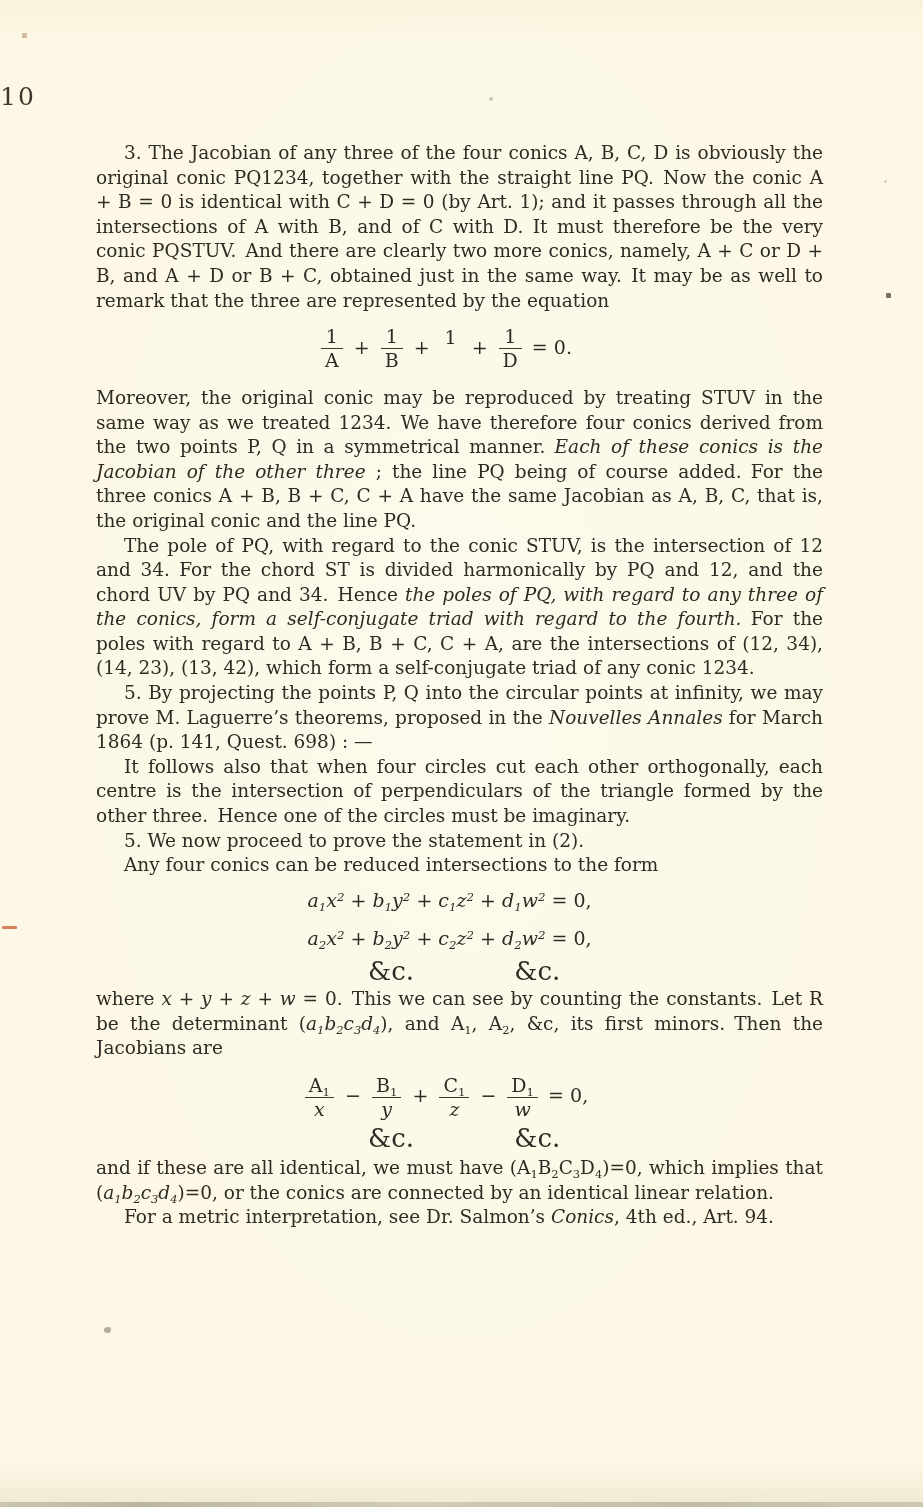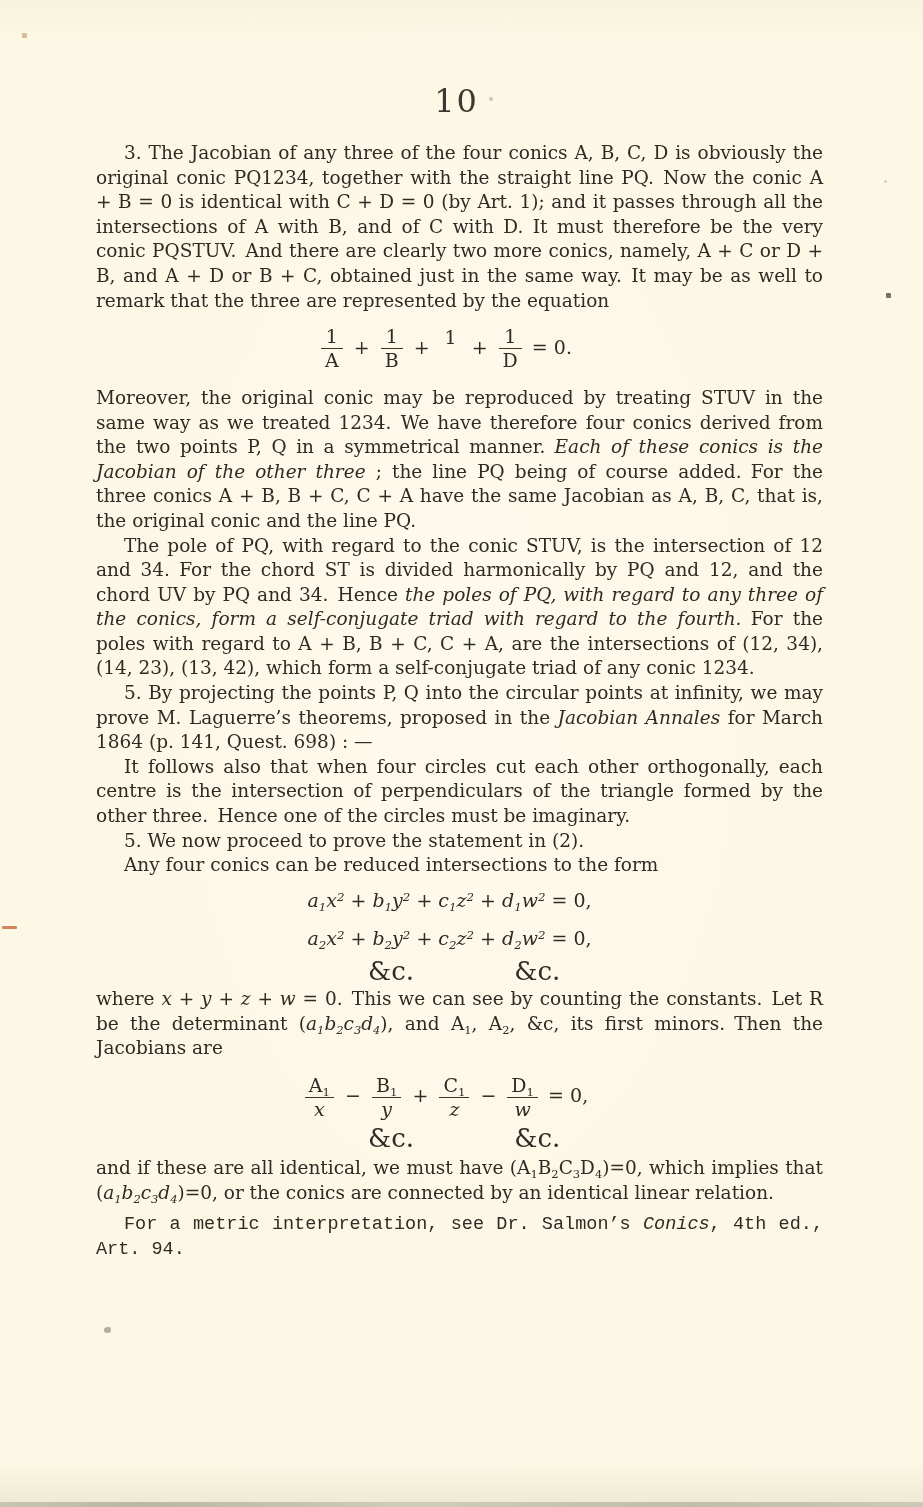--- a/index.html
+++ b/index.html
@@ -10,22 +10,22 @@
     background:#fcf8e5;
     background-image:
       radial-gradient(ellipse at 50% 45%, rgba(255,255,250,0.35) 0%, rgba(255,255,250,0) 60%),
       linear-gradient(to bottom, rgba(235,228,200,0.25) 0%, rgba(252,248,229,0) 3%, rgba(252,248,229,0) 97%, rgba(210,204,180,0.35) 100%);
     font-family:"DejaVu Serif","Liberation Serif",serif;
     color:#2f2b24;
     overflow:hidden;
   }
   .page-number{
     position:absolute;top:82px;left:0;right:22px;
-    text-align:center;
-    font-size:32px;letter-spacing:2px;color:#3c382f;padding-left:12px;
+    text-align:left;
+    font-size:25px;letter-spacing:2px;color:#3c382f;
   }
   .text-block{
     position:absolute;top:141px;left:96px;width:727px;
     font-size:18.5px;line-height:24.6px;
     text-align:justify;
   }
   p.para{margin:0;padding:0;}
   .indent{text-indent:28px;}
   .it{font-style:italic;}
   .sc{font-variant:small-caps;letter-spacing:0.4px;}
@@ -74,21 +74,21 @@
   <div class="text-block">
 
     <p class="para indent"><span>3. The Jacobian of any three of the four conics A, B, C, D is obviously the original conic PQ1234, together with the straight line PQ. Now the conic A + B = 0 is identical with C + D = 0 (by Art. 1); and it passes through all the intersections of A with B, and of C with D. It must therefore be the very conic PQSTUV. And there are clearly two more conics, namely, A + C or D + B, and A + D or B + C, obtained just in the same way. It may be as well to remark that the three are represented by the equation</span></p>
 
     <div class="equation"><span class="frac"><span class="num"><span>1</span></span><span class="den"><span>A</span></span></span><span class="op"><span>+</span></span><span class="frac"><span class="num"><span>1</span></span><span class="den"><span>B</span></span></span><span class="op"><span>+</span></span><span class="frac ghost"><span class="num"><span>1</span></span><span class="den"><span>&nbsp;</span></span></span><span class="op"><span>+</span></span><span class="frac"><span class="num"><span>1</span></span><span class="den"><span>D</span></span></span><span class="eqtxt"><span>= 0.</span></span></div>
 
     <p class="para"><span>Moreover, the original conic may be reproduced by treating STUV in the same way as we treated 1234. We have therefore four conics derived from the two points P, Q in a symmetrical manner. </span><span class="it">Each of these conics is the Jacobian of the other three</span><span> ; the line PQ being of course added. For the three conics A + B, B + C, C + A have the same Jacobian as A, B, C, that is, the original conic and the line PQ.</span></p>
 
     <p class="para indent"><span>The pole of PQ, with regard to the conic STUV, is the intersection of 12 and 34. For the chord ST is divided harmonically by PQ and 12, and the chord UV by PQ and 34. Hence </span><span class="it">the poles of PQ, with regard to any three of the conics, form a self-conjugate triad with regard to the fourth.</span><span> For the poles with regard to A + B, B + C, C + A, are the intersections of (12, 34), (14, 23), (13, 42), which form a self-conjugate triad of any conic 1234.</span></p>
 
-    <p class="para indent gap-sm"><span>5. By projecting the points P, Q into the circular points at infinity, we may prove M. Laguerre’s theorems, proposed in the </span><span class="it">Jacobian Annales</span><span> for March 1864 (p. 141, Quest. 698) : —</span></p>
+    <p class="para indent gap-sm"><span>5. By projecting the points P, Q into the circular points at infinity, we may prove M. Laguerre’s theorems, proposed in the </span><span class="it">Nouvelles Annales</span><span> for March 1864 (p. 141, Quest. 698) : —</span></p>
 
 
     <p class="para indent"><span>It follows also that when four circles cut each other orthogonally, each centre is the intersection of perpendiculars of the triangle formed by the other three. Hence one of the circles must be imaginary.</span></p>
 
     <p class="para indent gap-md"><span>5. We now proceed to prove the statement in (2).</span></p>
 
 
     <p class="para indent gap-sm"><span>Any four conics can be reduced intersections to the form</span></p>
 
     <div class="equation eq-inline"><span class="it">a<sub>1</sub></span><span class="it">x<sup>2</sup></span><span> + </span><span class="it">b<sub>1</sub></span><span class="it">y<sup>2</sup></span><span> + </span><span class="it">c<sub>1</sub></span><span class="it">z<sup>2</sup></span><span> + </span><span class="it">d<sub>1</sub></span><span class="it">w<sup>2</sup></span><span> = 0,</span></div>
@@ -104,21 +104,21 @@
 
     <div class="equation" style="margin-top:14px;margin-bottom:6px;"><span class="frac"><span class="num"><span>A<sub>1</sub></span></span><span class="den"><span class="it">x</span></span></span><span class="op"><span>−</span></span><span class="frac"><span class="num"><span>B<sub>1</sub></span></span><span class="den"><span class="it">y</span></span></span><span class="op"><span>+</span></span><span class="frac"><span class="num"><span>C<sub>1</sub></span></span><span class="den"><span class="it">z</span></span></span><span class="op"><span>−</span></span><span class="frac"><span class="num"><span>D<sub>1</sub></span></span><span class="den"><span class="it">w</span></span></span><span class="eqtxt"><span>= 0,</span></span></div>
 
     <div class="etc-row" style="margin-top:2px;margin-bottom:6px;">
       <span class="etc-a">&amp;c.</span>
       <span class="etc-b">&amp;c.</span>
     </div>
 
     <p class="para"><span>and if these are all identical, we must have (A<sub>1</sub></span><span>B<sub>2</sub></span><span>C<sub>3</sub></span><span>D<sub>4</sub></span><span>)=0, which implies that (</span><span class="it">a<sub>1</sub></span><span class="it">b<sub>2</sub></span><span class="it">c<sub>3</sub></span><span class="it">d<sub>4</sub></span><span>)=0, or the conics are connected by an identical linear relation.</span></p>
 
-    <p class="para indent" style="margin-top:8px;font-family:Liberation Mono, monospace;"><span>For a metric interpretation, see Dr. Salmon’s </span><span class="it">Conics</span><span>, 4th ed., Art. 94.</span></p>
+    <p class="para indent" style=""><span>For a metric interpretation, see Dr. Salmon’s </span><span class="it">Conics</span><span>, 4th ed., Art. 94.</span></p>
 
   </div>
 
   <div class="speck speck-1"></div>
   <div class="speck speck-2"></div>
   <div class="speck speck-3"></div>
   <div class="speck speck-4"></div>
   <div class="red-dash"></div>
   <div class="ink-blot"></div>
   <div class="bottom-edge"></div>

